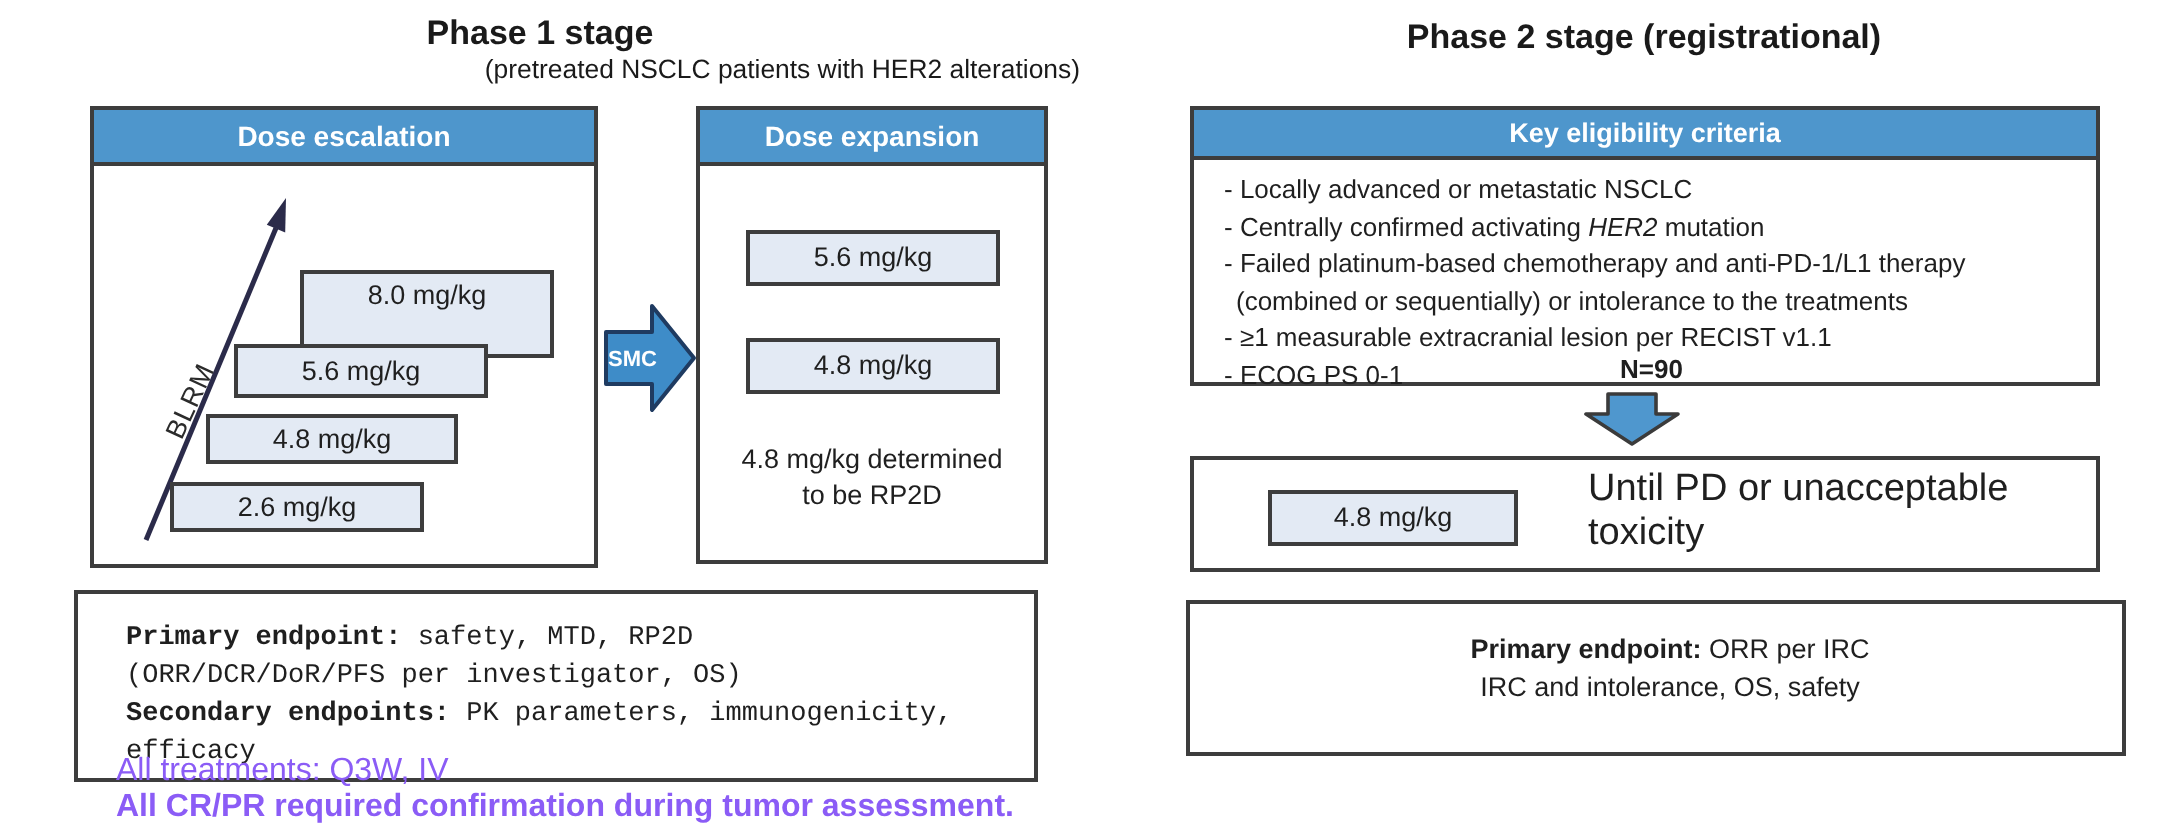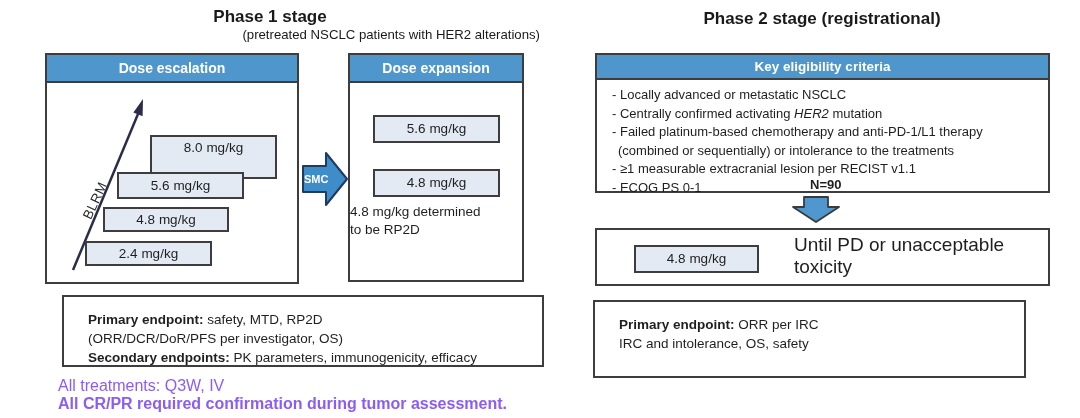--- a/index.html
+++ b/index.html
@@ -20,21 +20,21 @@
   .dose-box{
     position:absolute;background:#e3eaf4;border:2px solid #3d3d3d;box-sizing:border-box;
     font-size:13.5px;text-align:center;z-index:2;
   }
   .esc-body{position:absolute;left:0;top:28px;right:0;bottom:0;}
   .blrm-svg{position:absolute;left:0;top:0;z-index:1;}
   .blrm-label{
     position:absolute;left:16px;top:110px;width:64px;text-align:center;
     font-size:13.5px;color:#2b2b2b;transform:rotate(-65deg);z-index:1;letter-spacing:.5px;
   }
-  .exp-note{position:absolute;left:0;top:148px;width:100%;text-align:left;font-size:13.5px;line-height:18px;}
+  .exp-note{position:absolute;left:0;top:166px;width:100%;text-align:center;font-size:13.5px;line-height:18px;}
   .ep-line{font-size:13.5px;line-height:19px;}
   .b{font-weight:bold;}
   .footnote{position:absolute;font-size:16px;color:#8b5cf6;}
   .elig-body{position:absolute;left:0;top:25px;right:0;bottom:0;padding:6px 10px 0 15px;}
   .elig-line{font-size:13px;line-height:18.5px;}
   .elig-line.indent{padding-left:6px;}
   .n-label{position:absolute;left:213px;top:97px;font-size:13px;font-weight:bold;text-align:center;}
   .treat-text{position:absolute;left:197px;top:4px;font-size:19px;}
   .treat-dose{left:37px;top:15px;width:125px;height:28px;line-height:24px;}
   .smc-svg,.down-svg{position:absolute;z-index:3;}
@@ -52,40 +52,40 @@
     <div class="blue-header esc-header">Dose escalation</div>
     <div class="esc-body">
       <svg class="blrm-svg" width="250" height="199" viewBox="0 0 250 199">
         <line x1="26" y1="187" x2="91" y2="31" stroke="#2b2b4a" stroke-width="2.5"></line>
         <polygon points="96,16 95.6,33.2 86.4,29.4" fill="#2b2b4a"></polygon>
       </svg>
       <div class="blrm-label">BLRM</div>
       <div class="dose-box" style="left:103px;top:20px;width:127px;height:44px;line-height:22px;margin-top:32px;">8.0 mg/kg</div>
       <div class="dose-box" style="left:70px;top:89px;width:127px;height:27px;line-height:23px;">5.6 mg/kg</div>
       <div class="dose-box" style="left:56px;top:124px;width:126px;height:25px;line-height:21px;">4.8 mg/kg</div>
-      <div class="dose-box" style="left:38px;top:158px;width:127px;height:25px;line-height:21px;">2.4 mg/kg</div>
+      <div class="dose-box" style="left:38px;top:158px;width:127px;height:25px;line-height:21px;">2.6 mg/kg</div>
     </div>
   </div>
 
   <svg class="smc-svg" style="left:302px;top:151px;" width="47" height="56" viewBox="0 0 47 56">
     <polygon points="1,15 24,15 24,2 45,28 24,54 24,41 1,41" fill="#3e8cc8" stroke="#1f3b61" stroke-width="2" stroke-linejoin="round"></polygon>
     <text x="2" y="32" class="smc-text">SMC</text>
   </svg>
 
   <div class="outline-box" style="left:348px;top:53px;width:176px;height:229px;">
     <div class="blue-header exp-header">Dose expansion</div>
     <div class="dose-box" style="left:23px;top:60px;width:127px;height:28px;line-height:24px;">5.6 mg/kg</div>
     <div class="dose-box" style="left:23px;top:114px;width:127px;height:28px;line-height:24px;">4.8 mg/kg</div>
     <div class="exp-note">
       <div>4.8 mg/kg determined</div>
       <div>to be RP2D</div>
     </div>
   </div>
 
-  <div class="outline-box" style="left:62px;top:295px;width:482px;height:72px;padding:13px 10px 0 24px;">
+  <div class="outline-box" style="left:37px;top:295px;width:482px;height:96px;padding:13px 10px 0 24px;font-family:Liberation Mono, monospace;">
     <div class="ep-line">
       <span class="b">Primary endpoint:</span><span> safety, MTD, RP2D</span>
     </div>
     <div class="ep-line">(ORR/DCR/DoR/PFS per investigator, OS)</div>
     <div class="ep-line">
       <span class="b">Secondary endpoints:</span><span> PK parameters, immunogenicity, efficacy</span>
     </div>
   </div>
 
   <div class="footnote" style="left:58px;top:377px;">All treatments: Q3W, IV</div>
@@ -110,20 +110,20 @@
 
   <svg class="down-svg" style="left:792px;top:196px;" width="48" height="28" viewBox="0 0 48 28">
     <polygon points="12,1 36,1 36,11 47,11 24,26 1,11 12,11" fill="#4f97ce" stroke="#3b3b3b" stroke-width="1.8" stroke-linejoin="round"></polygon>
   </svg>
 
   <div class="outline-box" style="left:595px;top:228px;width:455px;height:58px;">
     <div class="dose-box treat-dose">4.8 mg/kg</div>
     <div class="treat-text">Until PD or unacceptable toxicity</div>
   </div>
 
-  <div class="outline-box" style="left:593px;top:300px;width:433px;height:78px;padding:13px 10px 0 24px;">
+  <div class="outline-box" style="left:593px;top:300px;width:470px;height:78px;padding:13px 10px 0 24px;text-align:center;">
     <div class="ep-line">
       <span class="b">Primary endpoint:</span><span> ORR per IRC</span>
     </div>
     <div class="ep-line">IRC and intolerance, OS, safety</div>
   </div>
 
 </div>
 
 </body></html>

